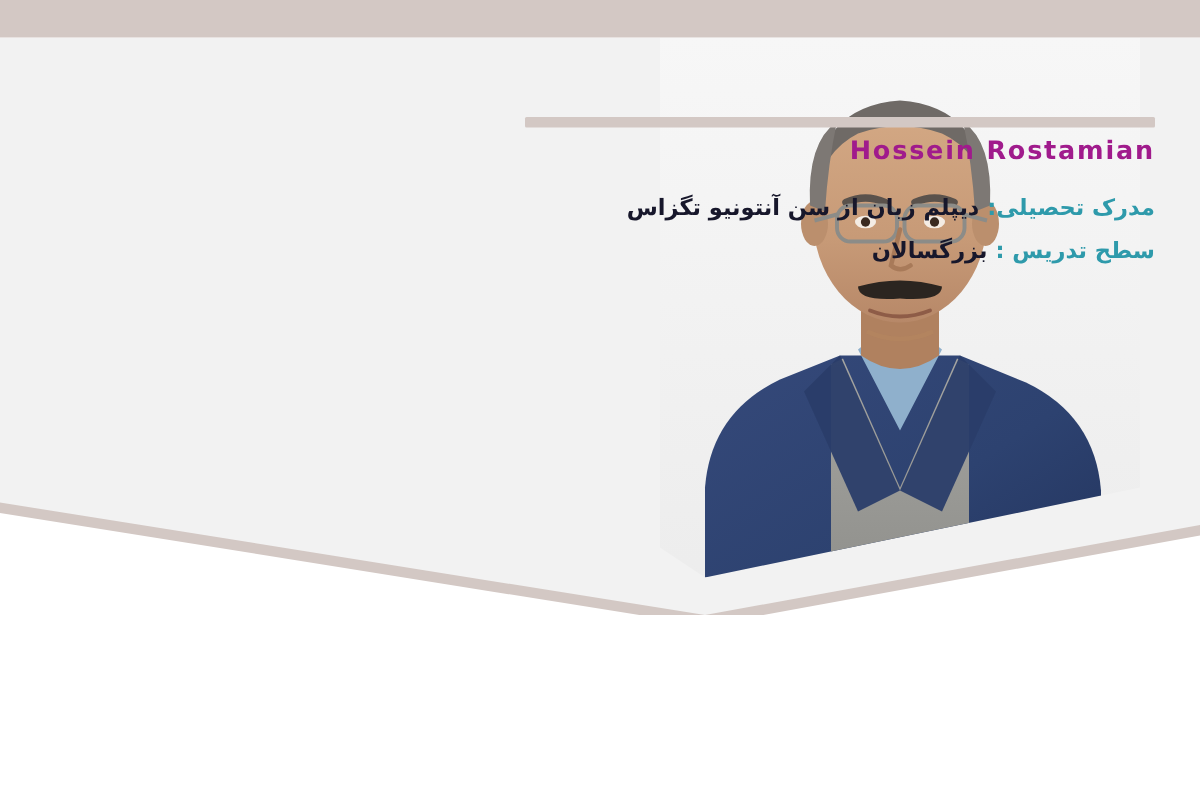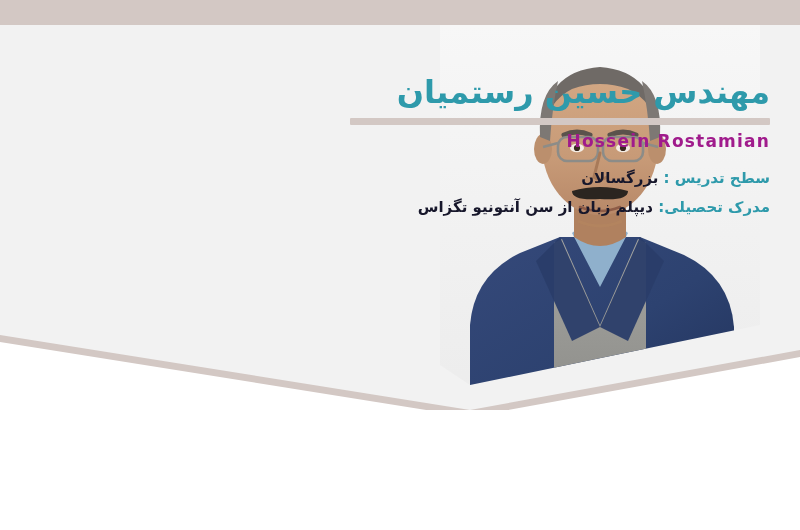--- a/index.html
+++ b/index.html
@@ -177,36 +177,35 @@
       <path d="M132 166 Q160 158 188 166 Q188 176 160 174 Q132 176 132 166 Z" fill="#2b2520"></path>
 
       <path d="M140 182 Q160 190 180 182" stroke="#8e5c47" stroke-width="2.6" fill="none" stroke-linecap="round"></path>
 
       <path d="M138 196 Q160 206 182 196" stroke="#b5875f" stroke-width="3" fill="none" opacity=".6"></path>
     </svg>
   </div>
 
   <div class="text-block">
 
-    <div class="fa-title">مهندس حسین رستمیان</div>
 
     <div class="rule"></div>
 
     <div class="en-name">Hossein Rostamian</div>
+
+    <div class="detail-line">
+      <span class="lbl">مدرک تحصیلی:</span>
+      <span class="val">دیپلم زبان از سن آنتونیو تگزاس</span>
+    </div>
 
     <div class="detail-line">
       <span class="lbl">سطح تدریس :</span>
       <span class="val">بزرگسالان</span>
     </div>
 
-    <div class="detail-line">
-      <span class="lbl">مدرک تحصیلی:</span>
-      <span class="val">دیپلم زبان از سن آنتونیو تگزاس</span>
-    </div>
-
 
   </div>
 
   <div class="footer">
 
     
 
     
   </div>
 

